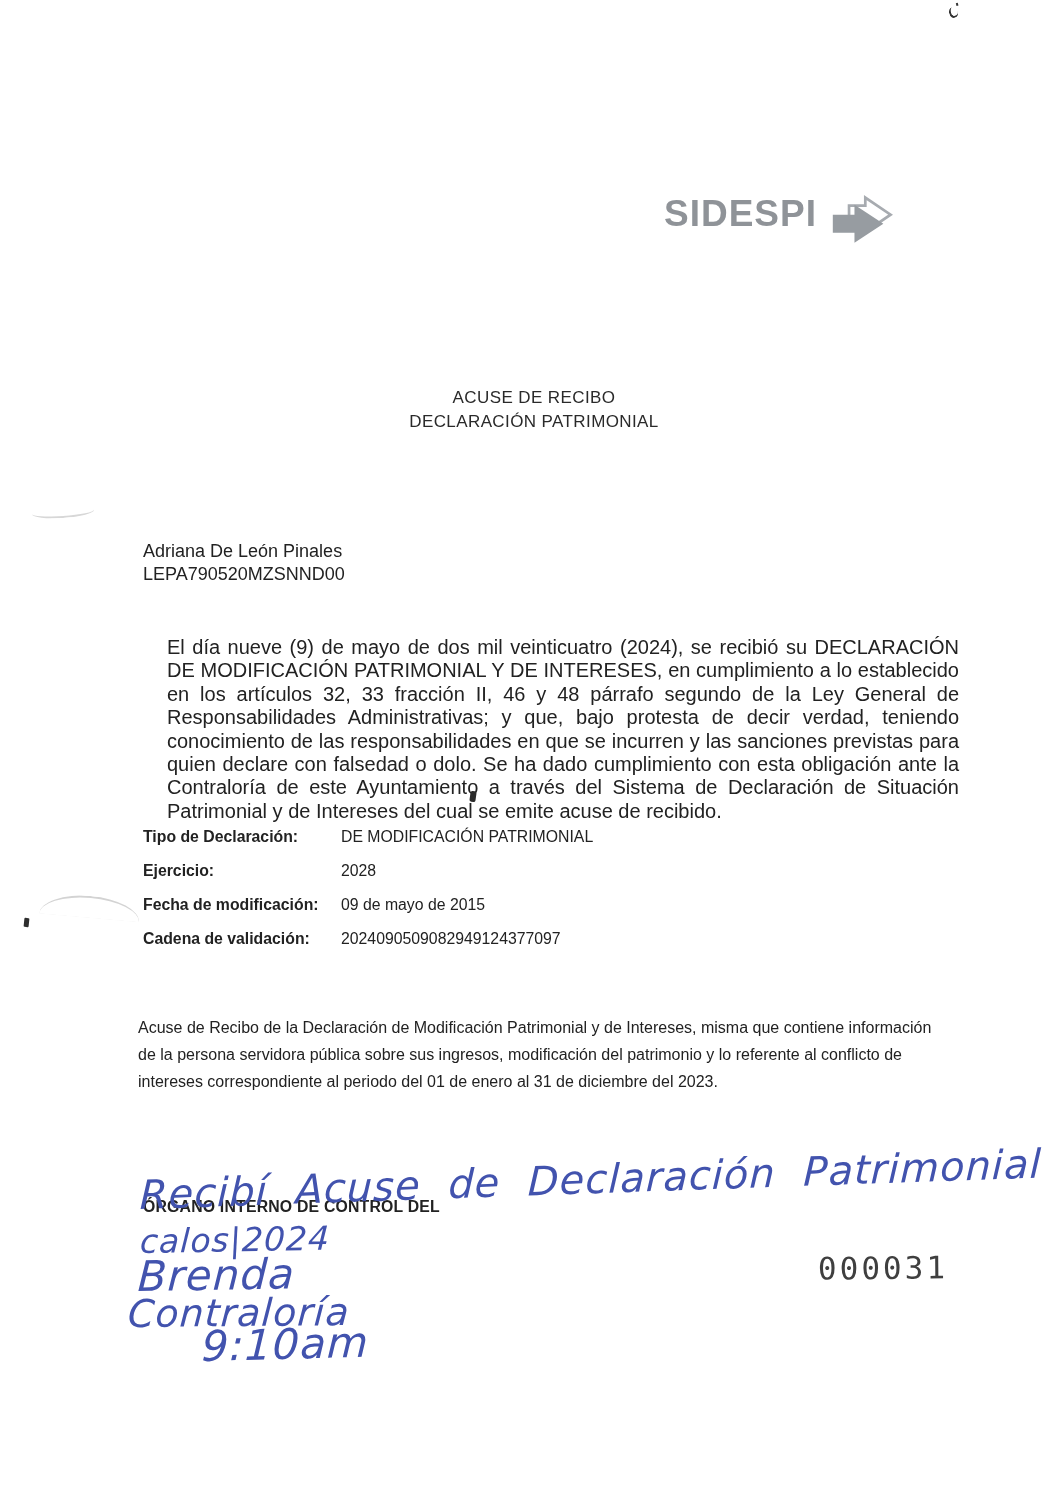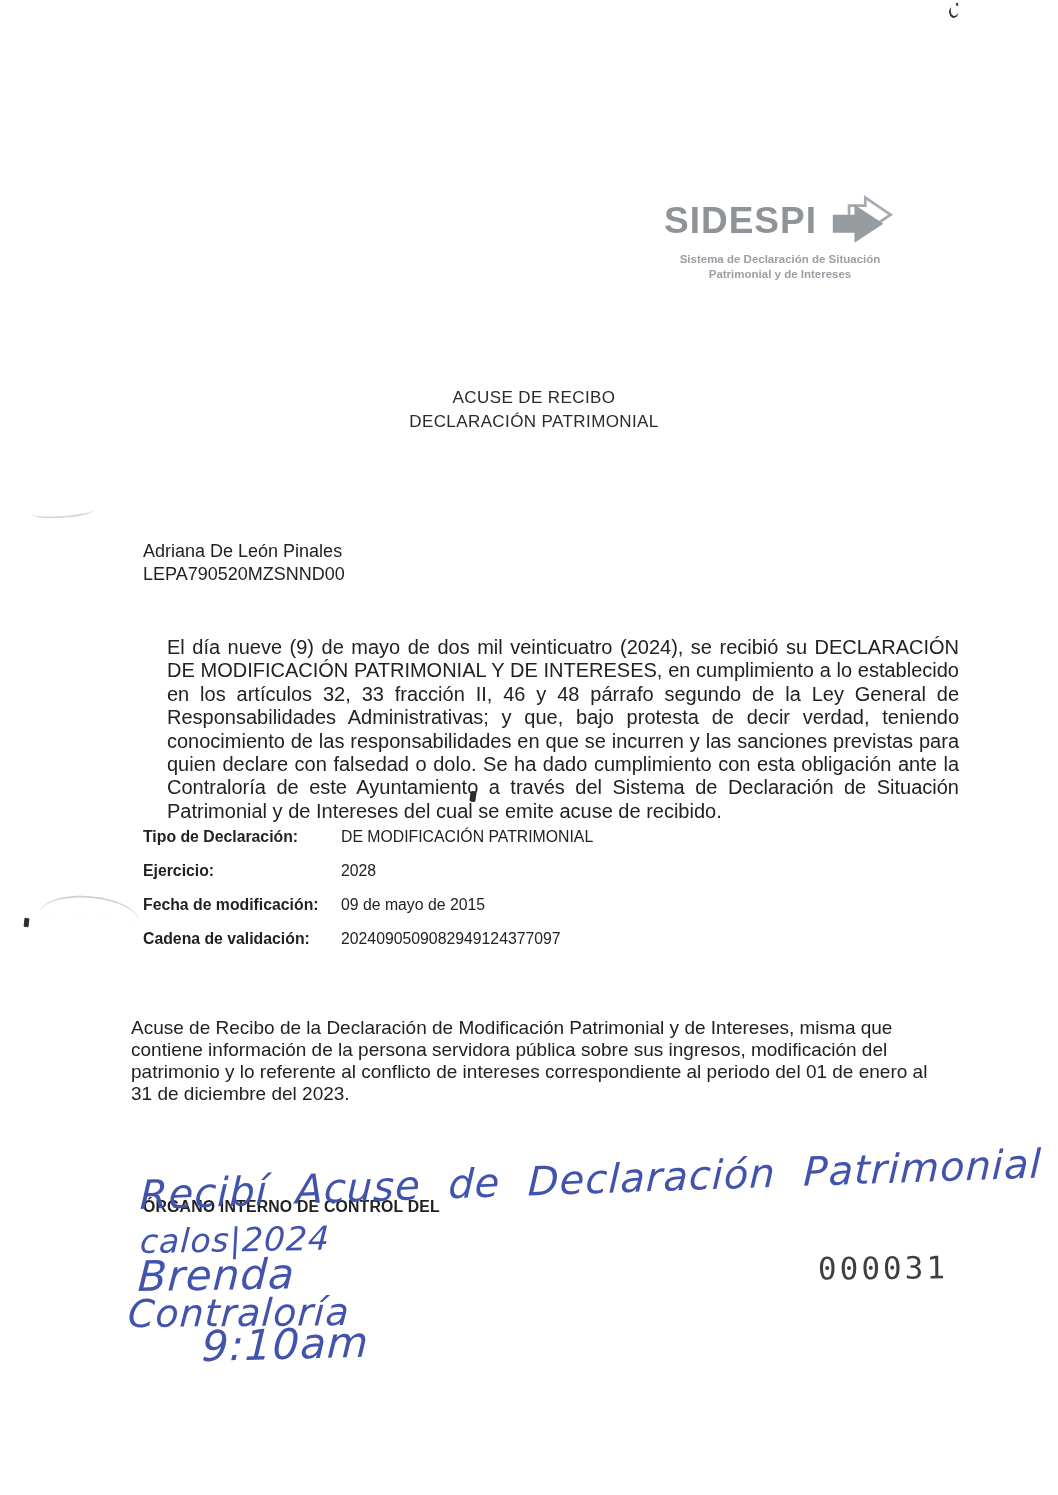--- a/index.html
+++ b/index.html
@@ -8,21 +8,21 @@
     width:1058px; height:1495px;
     margin:0 auto;
     background:#fff;
     font-family:"Liberation Sans", sans-serif;
     color: var(--ink, #222);
     overflow:hidden;
   }
 
   
   .logo { position:absolute; left:664px; top:193px; width:232px; text-align:center; }
-  .logo-row { display:flex; align-items:center; justify-content:center; gap:14px; }
+  .logo-row { display:flex; align-items:flex-start; justify-content:center; gap:14px; }
   .logo-wordmark {
     font-weight:bold; font-size:37px; letter-spacing:1px;
     color: var(--logo_gray, #8f9398);
   }
   .logo-sub {
     margin-top:3px; font-size:11.5px; line-height:15px;
     color: var(--logo_subtitle, #9aa0a5); font-weight:bold;
   }
 
   
@@ -34,22 +34,22 @@
 
   
   .declarant { position:absolute; left:143px; top:540px; font-weight:normal; font-size:18px; line-height:23px; }
 
   
   .para1 {
     position:absolute; left:143px; top:616px; width:792px;
     font-size:20px; line-height:23.4px; text-align:justify;margin-left:24px;
   }
   .para2 {
-    position:absolute; left:131px; top:998px; width:800px;
-    font-size:19px; line-height:22px; text-align:left;
+    position:absolute; left:138px; top:998px; width:800px;
+    font-size:16px; line-height:27px; text-align:left;
   }
 
   
   .fields {
     position:absolute; left:143px; top:826px;
     display:grid; grid-template-columns:198px auto;
     row-gap:12px; font-size:15.8px; line-height:22px;
   }
   .field-label { font-weight:bold; }
 
@@ -103,24 +103,20 @@
 <div class="page">
 
   <div class="logo">
     <div class="logo-row">
       <span class="logo-wordmark">SIDESPI</span>
       <svg width="66" height="56" viewBox="0 0 72 58" aria-hidden="true">
         <path d="M20 12 H38 V3 L66 22 38 41 V32 H20 Z" fill="none" stroke="#a7abb0" stroke-width="3"></path>
         <path d="M2 22 H26 V11 L58 32 26 53 V42 H2 Z" fill="#979ca1"></path>
       </svg>
     </div>
-    <div class="logo-sub">
-      <div>Sistema de Declaración de Situación</div>
-      <div>Patrimonial y de Intereses</div>
-    </div>
   </div>
 
   <div class="doc-title">
     <div>ACUSE DE RECIBO</div>
     <div>DECLARACIÓN PATRIMONIAL</div>
   </div>
 
   <div class="declarant">
     <div>Adriana De León Pinales</div>
     <div>LEPA790520MZSNND00</div>

